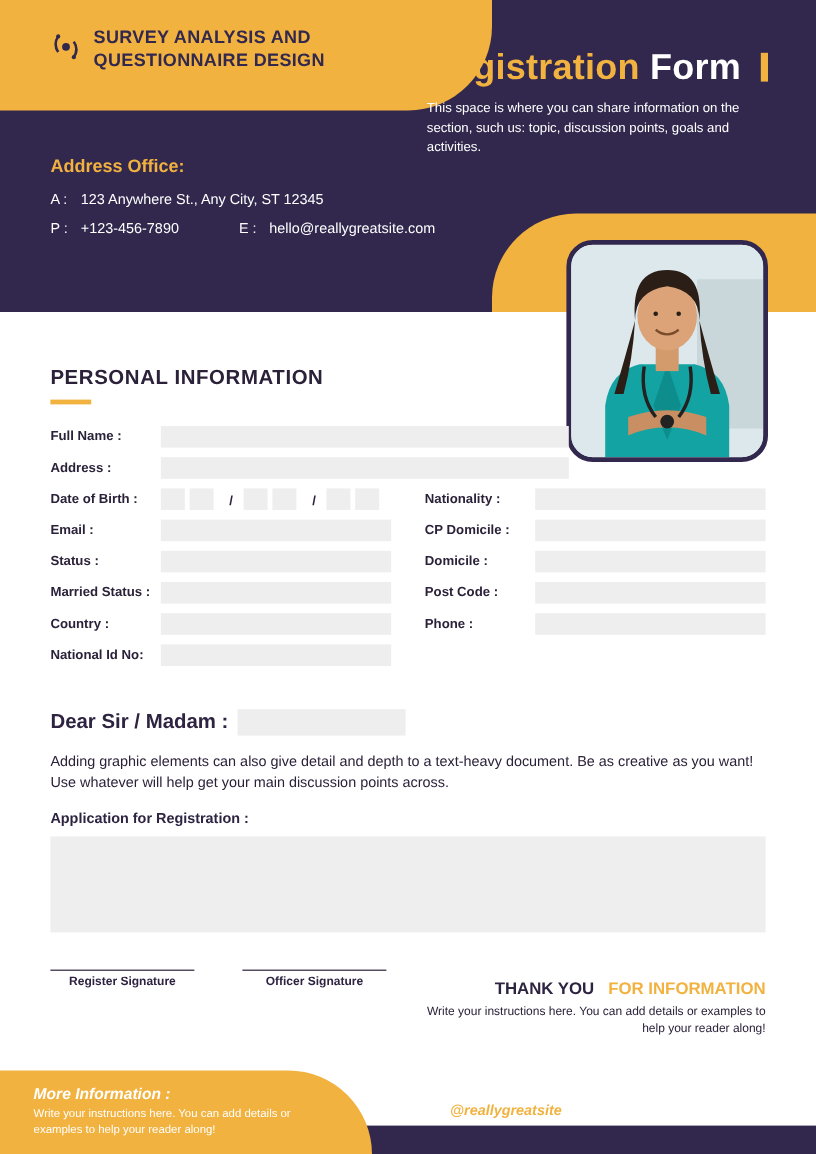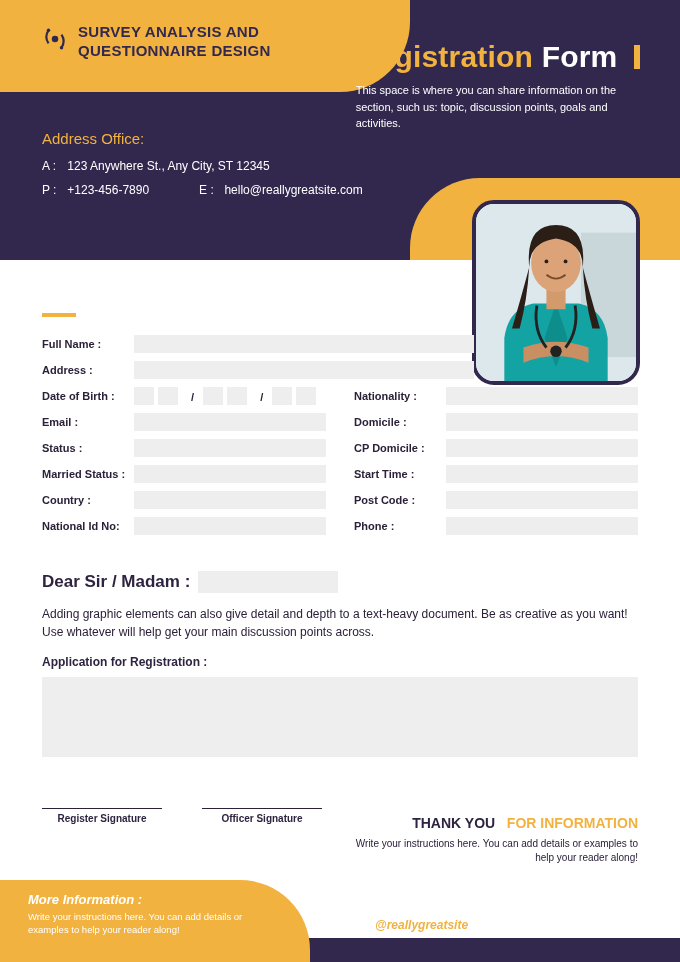--- a/index.html
+++ b/index.html
@@ -73,21 +73,21 @@
     margin-top: 8px;
   }
   .addr-block {
     position: absolute;
     left: 42px; top: 130px;
     color: #fff;
     font-size: 12px;
   }
   .addr-title {
     color: #f2b23f;
-    font-weight: 400;
+    font-weight: 700;
     font-size: 15px;
     margin-bottom: 12px;
   }
   .addr-line { margin-bottom: 10px; }
   .addr-line .lbl { display: inline-block; width: 22px; }
   .addr-row2 { display: flex; gap: 50px; }
 
   .photo-tab {
     position: absolute;
     top: 178px; right: 0;
@@ -206,21 +206,21 @@
   .sig {
     width: 120px;
     text-align: center;
   }
   .sig .line { border-top: 1.5px solid #2b2139; margin-bottom: 4px; }
   .sig .slabel { font-size: 10px; font-weight: 600; }
 
   .more-tab {
     position: absolute;
     left: 0; bottom: 0;
-    width: 310px; height: 82px;
+    width: 310px; height: 70px;
     background: #f2b23f;
     border-top-right-radius: 70px;
     padding: 12px 40px 0 28px;
     color: #fff;
   }
   .more-tab h4 { font-size: 13px; font-style: italic; font-weight: 700; margin-bottom: 4px; }
   .more-tab p { font-size: 9.5px; line-height: 1.35; }
 
   .footer-bar {
     position: absolute;
@@ -306,20 +306,21 @@
     <path d="M104 106 Q108 132 94 150" fill="none" stroke="#222" stroke-width="3"></path>
     <circle cx="84" cy="154" r="6" fill="#222"></circle>
 
     <path d="M74 74 Q84 82 94 74" fill="none" stroke="#7a4a2a" stroke-width="2"></path>
     <circle cx="74" cy="60" r="2" fill="#2b1e17"></circle>
     <circle cx="94" cy="60" r="2" fill="#2b1e17"></circle>
   </svg>
 </div>
 
 <div class="content">
+  <div class="sec-title">PERSONAL INFORMATION</div>
   <div class="underline"></div>
 
   <div class="row full-row">
     <span class="flabel">Full Name :</span>
     <input class="field" style="">
   </div>
   <div class="row full-row">
     <span class="flabel">Address :</span>
     <input class="field" style="">
   </div>
@@ -357,29 +358,25 @@
         <input class="field" style="">
       </div>
     </div>
 
     <div class="col">
       <div class="row">
         <span class="flabel">Nationality :</span>
         <input class="field" style="">
       </div>
       <div class="row">
+        <span class="flabel">CP Domicile :</span>
+        <input class="field" style="">
+      </div>
+      <div class="row">
         <span class="flabel">Domicile :</span>
-        <input class="field" style="">
-      </div>
-      <div class="row">
-        <span class="flabel">CP Domicile :</span>
-        <input class="field" style="">
-      </div>
-      <div class="row">
-        <span class="flabel">Start Time :</span>
         <input class="field" style="">
       </div>
       <div class="row">
         <span class="flabel">Post Code :</span>
         <input class="field" style="">
       </div>
       <div class="row">
         <span class="flabel">Phone :</span>
         <input class="field" style="">
       </div>

